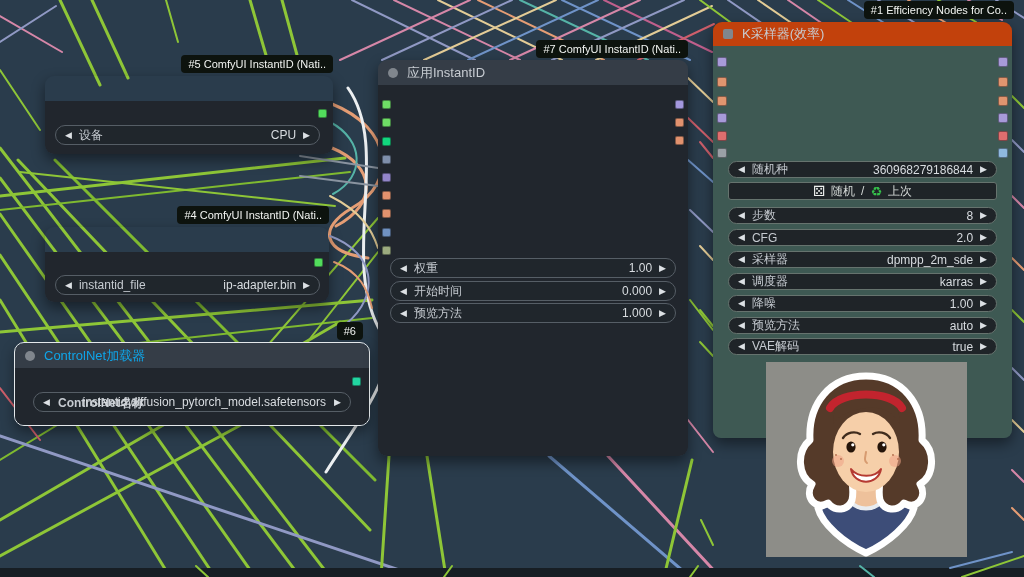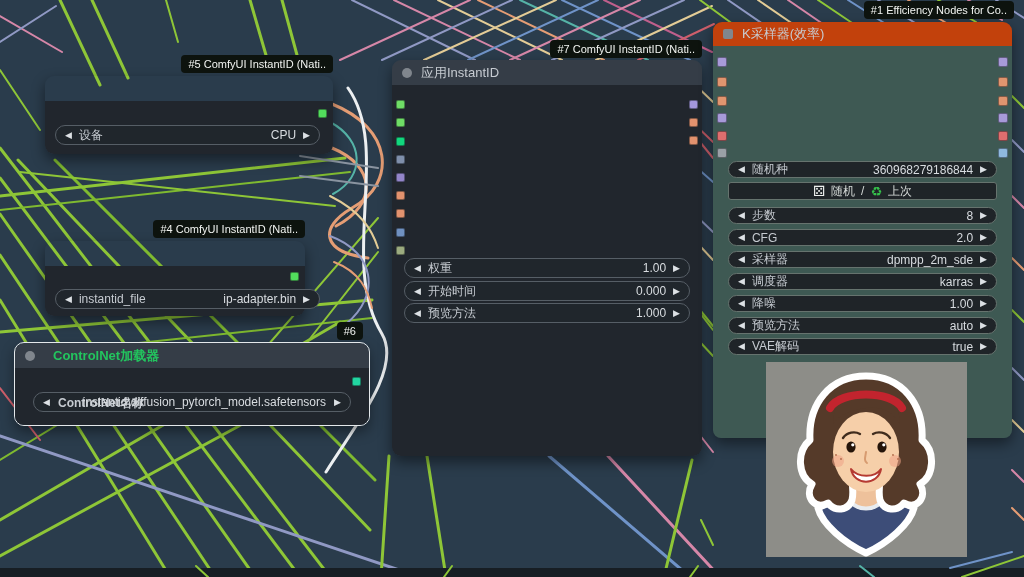--- a/index.html
+++ b/index.html
@@ -16,21 +16,21 @@
   .band{position:absolute;left:0;top:568px;width:1024px;height:9px;z-index:3;}
 
   .node{position:absolute;z-index:2;border-radius:9px;box-shadow:0 6px 14px rgba(0,0,0,.45);}
   .node .header{height:25px;display:flex;align-items:center;gap:9px;padding:0 10px;
     border-radius:9px 9px 0 0;background:#353d47;}
   .node .body{position:absolute;left:0;right:0;bottom:0;top:25px;border-radius:0 0 9px 9px;background:#21262d;}
   .node.teal .header{height:24px;background:#c2410c;}
   .node.teal .body{top:24px;background:#3e5953;border-radius:0 0 8px 8px;}
   .node.selected{outline:1.5px solid #e4e8eb;}
   .title{font-size:13px;color:#c7ccd2;white-space:nowrap;}
-  .node.selected .title{color:#22c55e;font-weight:bold;margin-left:9px;}
+  .node.selected .title{color:#0ea5e9;font-weight:normal;}
   .cdot{width:10px;height:10px;border-radius:50%;background:#80868d;flex:none;}
   .csq{width:10px;height:10px;border-radius:2px;background:#80868d;flex:none;}
   .badge{position:absolute;bottom:100%;margin-bottom:3px;background:#0d130e;color:#f2f4f1;
     font-size:11px;line-height:14px;padding:2px 7px;border-radius:4px;white-space:nowrap;z-index:3;}
   .port{position:absolute;width:9px;height:9px;border-radius:2px;border:1px solid rgba(15,20,25,.45);box-sizing:border-box;}
   .node.teal .port{width:10px;height:10px;}
 
   .widget{position:absolute;height:20px;box-sizing:border-box;background:#20262c;border:1px solid #565e66;
     border-radius:11px;display:flex;align-items:center;gap:7px;padding:0 9px;font-size:12px;color:#c6cbd1;}
   .node.teal .widget{background:#1f2428;border-color:#66736e;height:17px;border-radius:9px;}
@@ -156,21 +156,21 @@
       <span class="port" style="right: 6px; top: 8px; background: rgb(82, 221, 92);"></span>
       <div class="widget" style="left:10px;top:24px;width:265px;">
         <span class="arr">◀</span>
         <span class="wlab">设备</span>
         <span class="wval">CPU</span>
         <span class="arr">▶</span>
       </div>
     </div>
   </div>
 
-  <div class="node dark" style="left:45px;top:241px;width:260px;height:75px;">
+  <div class="node dark" style="left:45px;top:227px;width:284px;height:75px;">
     <div class="badge" style="right:0;">#4 ComfyUI InstantID (Nati..</div>
     <div class="body">
       <span class="port" style="right: 6px; top: 6px; background: rgb(82, 221, 92);"></span>
       <div class="widget" style="left:10px;top:23px;width:265px;">
         <span class="arr">◀</span>
         <span class="wlab">instantid_file</span>
         <span class="wval">ip-adapter.bin</span>
         <span class="arr">▶</span>
       </div>
     </div>
@@ -186,21 +186,21 @@
       <span class="port" style="right: 8px; top: 9px; background: rgb(34, 214, 161);"></span>
       <div class="widget overlap" style="left:18px;top:24px;width:318px;">
         <span class="arr" style="left:9px;">◀</span>
         <span class="wlab">ControlNet名称</span>
         <span class="wval">instantid\diffusion_pytorch_model.safetensors</span>
         <span class="arr" style="right:9px;">▶</span>
       </div>
     </div>
   </div>
 
-  <div class="node dark" style="left:392px;top:60px;width:310px;height:396px;">
+  <div class="node dark" style="left:378px;top:60px;width:310px;height:396px;">
     <div class="badge" style="right:0;margin-bottom:2px;">#7 ComfyUI InstantID (Nati..</div>
     <div class="header">
       <span class="cdot"></span>
       <span class="title">应用InstantID</span>
     </div>
     <div class="body">
       <span class="port" style="left: 4px; top: 15px; background: rgb(111, 221, 102);"></span>
       <span class="port" style="left: 4px; top: 33px; background: rgb(111, 221, 102);"></span>
       <span class="port" style="left: 4px; top: 52px; background: rgb(18, 215, 126);"></span>
       <span class="port" style="left: 4px; top: 70px; background: rgb(127, 143, 171);"></span>

